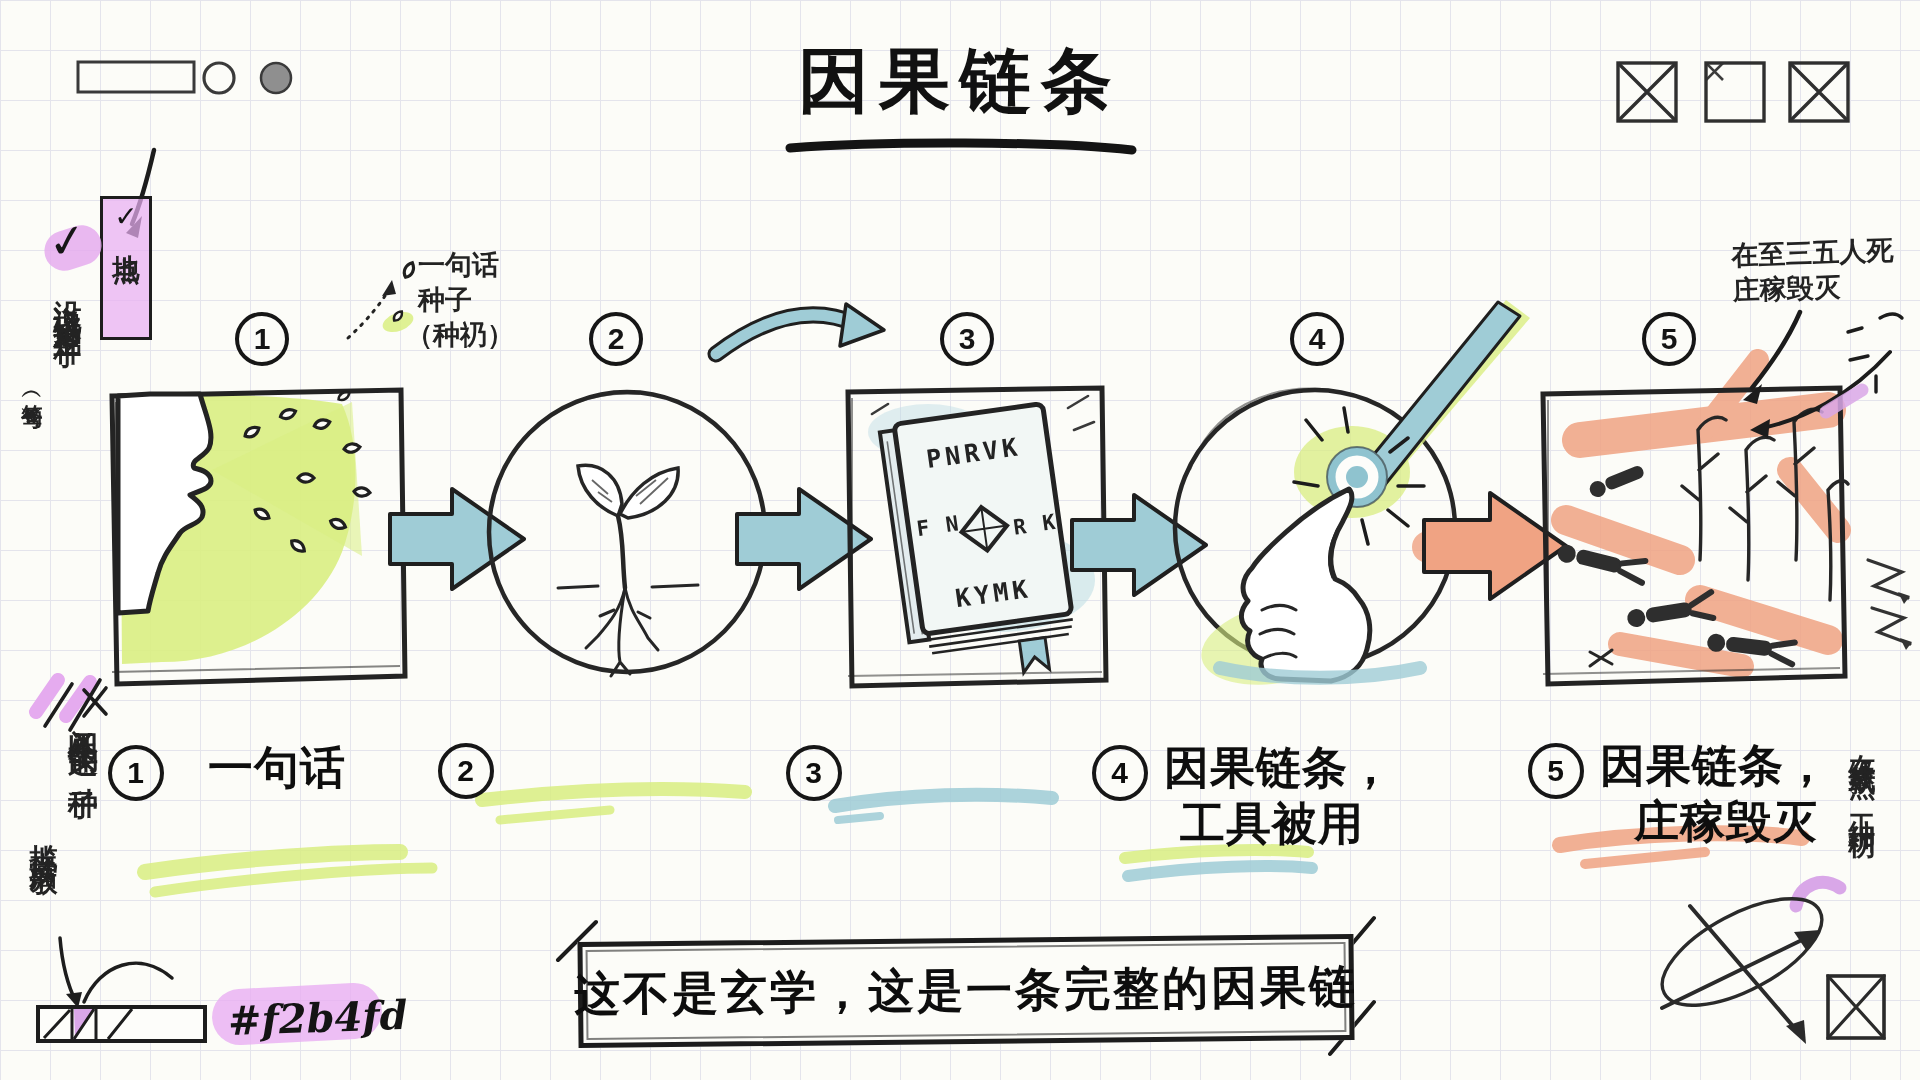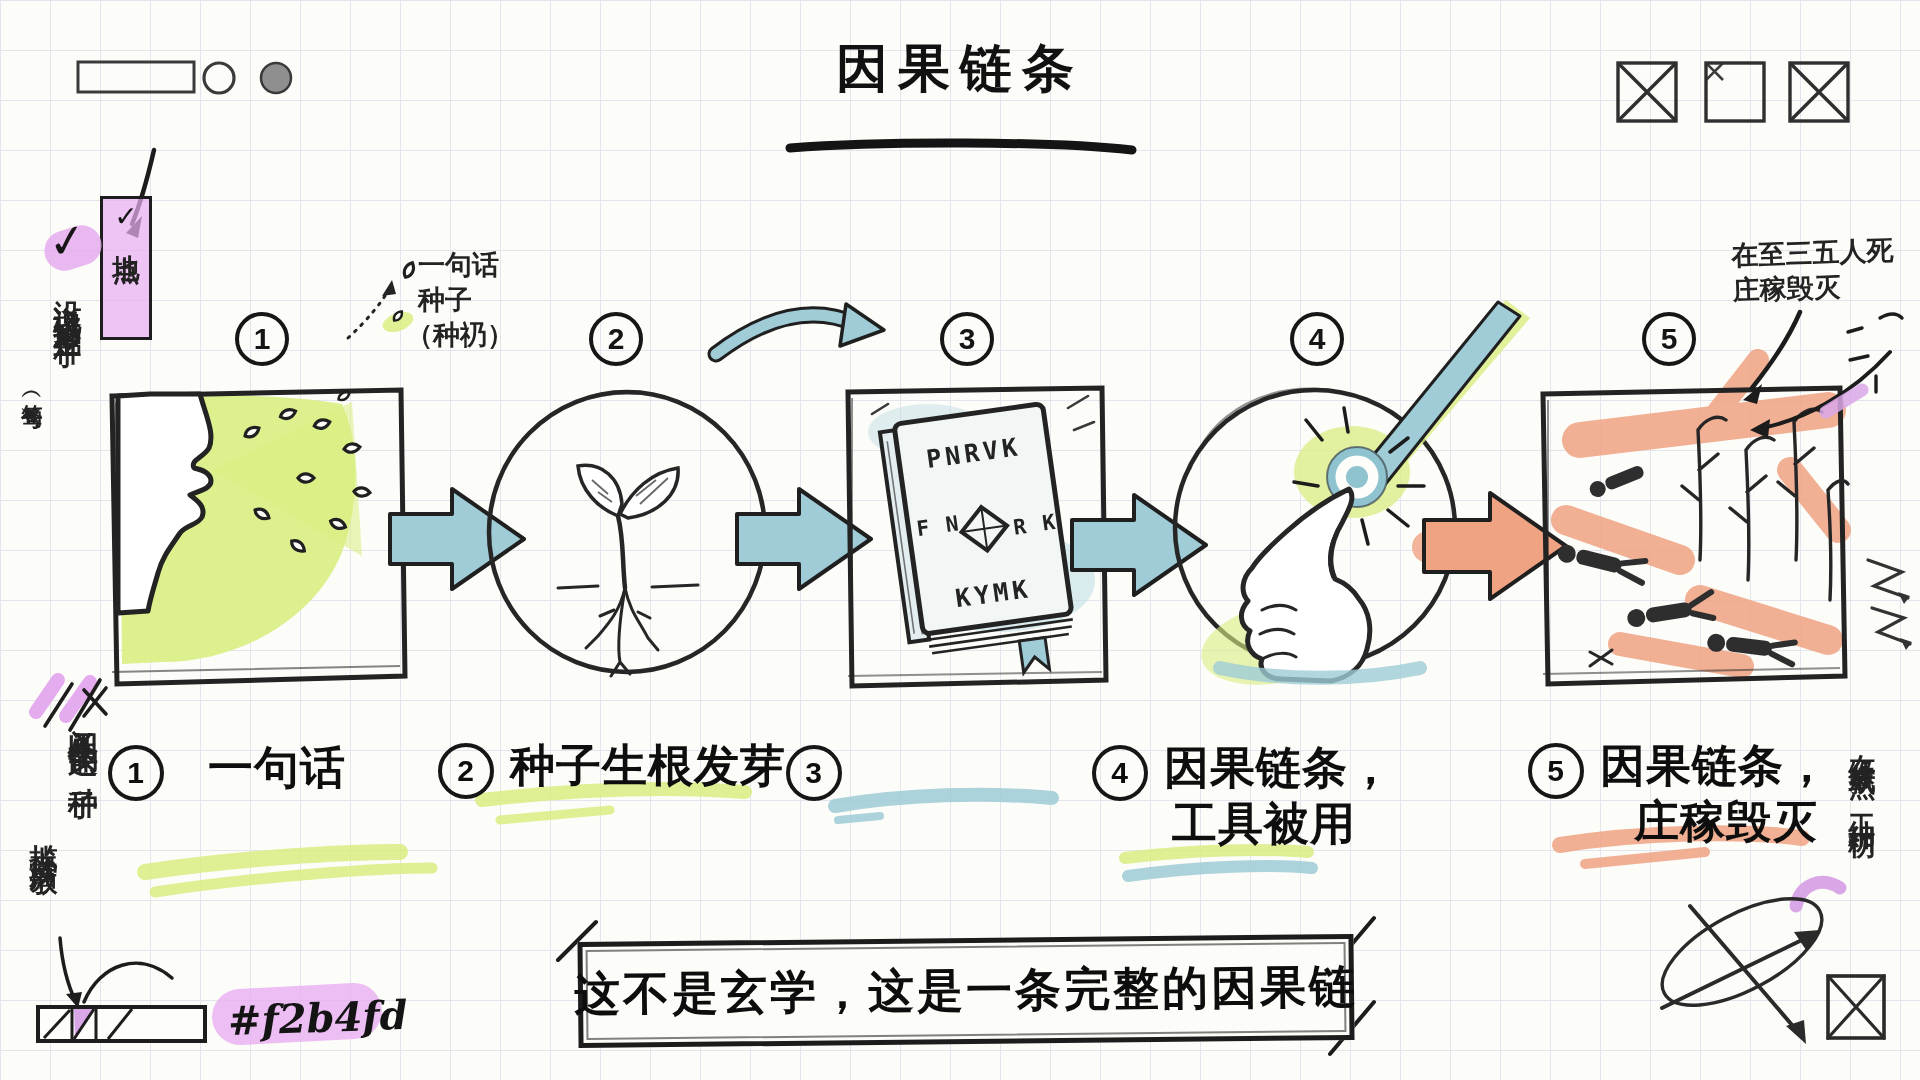--- a/index.html
+++ b/index.html
@@ -10,21 +10,21 @@
       linear-gradient(#e4e4ec 1.5px, transparent 1.5px),
       linear-gradient(90deg,#e4e4ec 1.5px, transparent 1.5px);
     background-size:50px 50px;
     font-family:"Liberation Sans","DejaVu Sans",sans-serif;
     color:#151515;
   }
   #art{position:absolute;left:0;top:0;width:1920px;height:1080px;}
   .abs{position:absolute;}
   .title{
     left:0;right:0;top:34px;text-align:center;
-    font-size:52px;font-weight:900;letter-spacing:10px;color:#111;
+    font-size:71px;font-weight:900;letter-spacing:10px;color:#111;
   }
   .cap{position:absolute;display:flex;gap:16px;align-items:flex-start;
        font-size:45px;font-weight:800;color:#0e0e0e;letter-spacing:1px;}
   .caplines{display:flex;flex-direction:column;line-height:1.25;}
   .numcircle{flex:0 0 auto;width:48px;height:48px;border:4px solid #161616;border-radius:50%;
      display:flex;align-items:center;justify-content:center;
      font-size:30px;font-weight:700;margin-top:5px;background:transparent;}
   .topnum{position:absolute;width:46px;height:46px;border:4px solid #161616;border-radius:50%;
      display:flex;align-items:center;justify-content:center;font-size:30px;font-weight:700;}
   .vtext{writing-mode:vertical-rl;text-orientation:upright;white-space:pre;color:#222;}
@@ -335,36 +335,33 @@
         <span>1</span>
       </div>
     <div class="caplines">
       <span style="margin-left:28px">一句话</span>
     </div>
   </div>
   <div class="cap" style="left:438px;top:738px">
     <div class="numcircle">
         <span>2</span>
       </div>
-    <div class="caplines">
-        <span>种子生根发芽</span>
-      </div>
   </div>
   <div class="cap" style="left:786px;top:740px">
     <div class="numcircle">
         <span>3</span>
       </div>
   </div>
   <div class="cap" style="left:1092px;top:740px">
     <div class="numcircle">
         <span>4</span>
       </div>
     <div class="caplines">
       <span>因果链条，</span>
-      <span style="margin-left:8px">工具被用</span>
+      <span style="margin-left:16px">工具被用</span>
     </div>
   </div>
   <div class="cap" style="left:1528px;top:738px">
     <div class="numcircle">
         <span>5</span>
       </div>
     <div class="caplines">
       <span>因果链条，</span>
       <span style="margin-left:34px">庄稼毁灭</span>
     </div>

